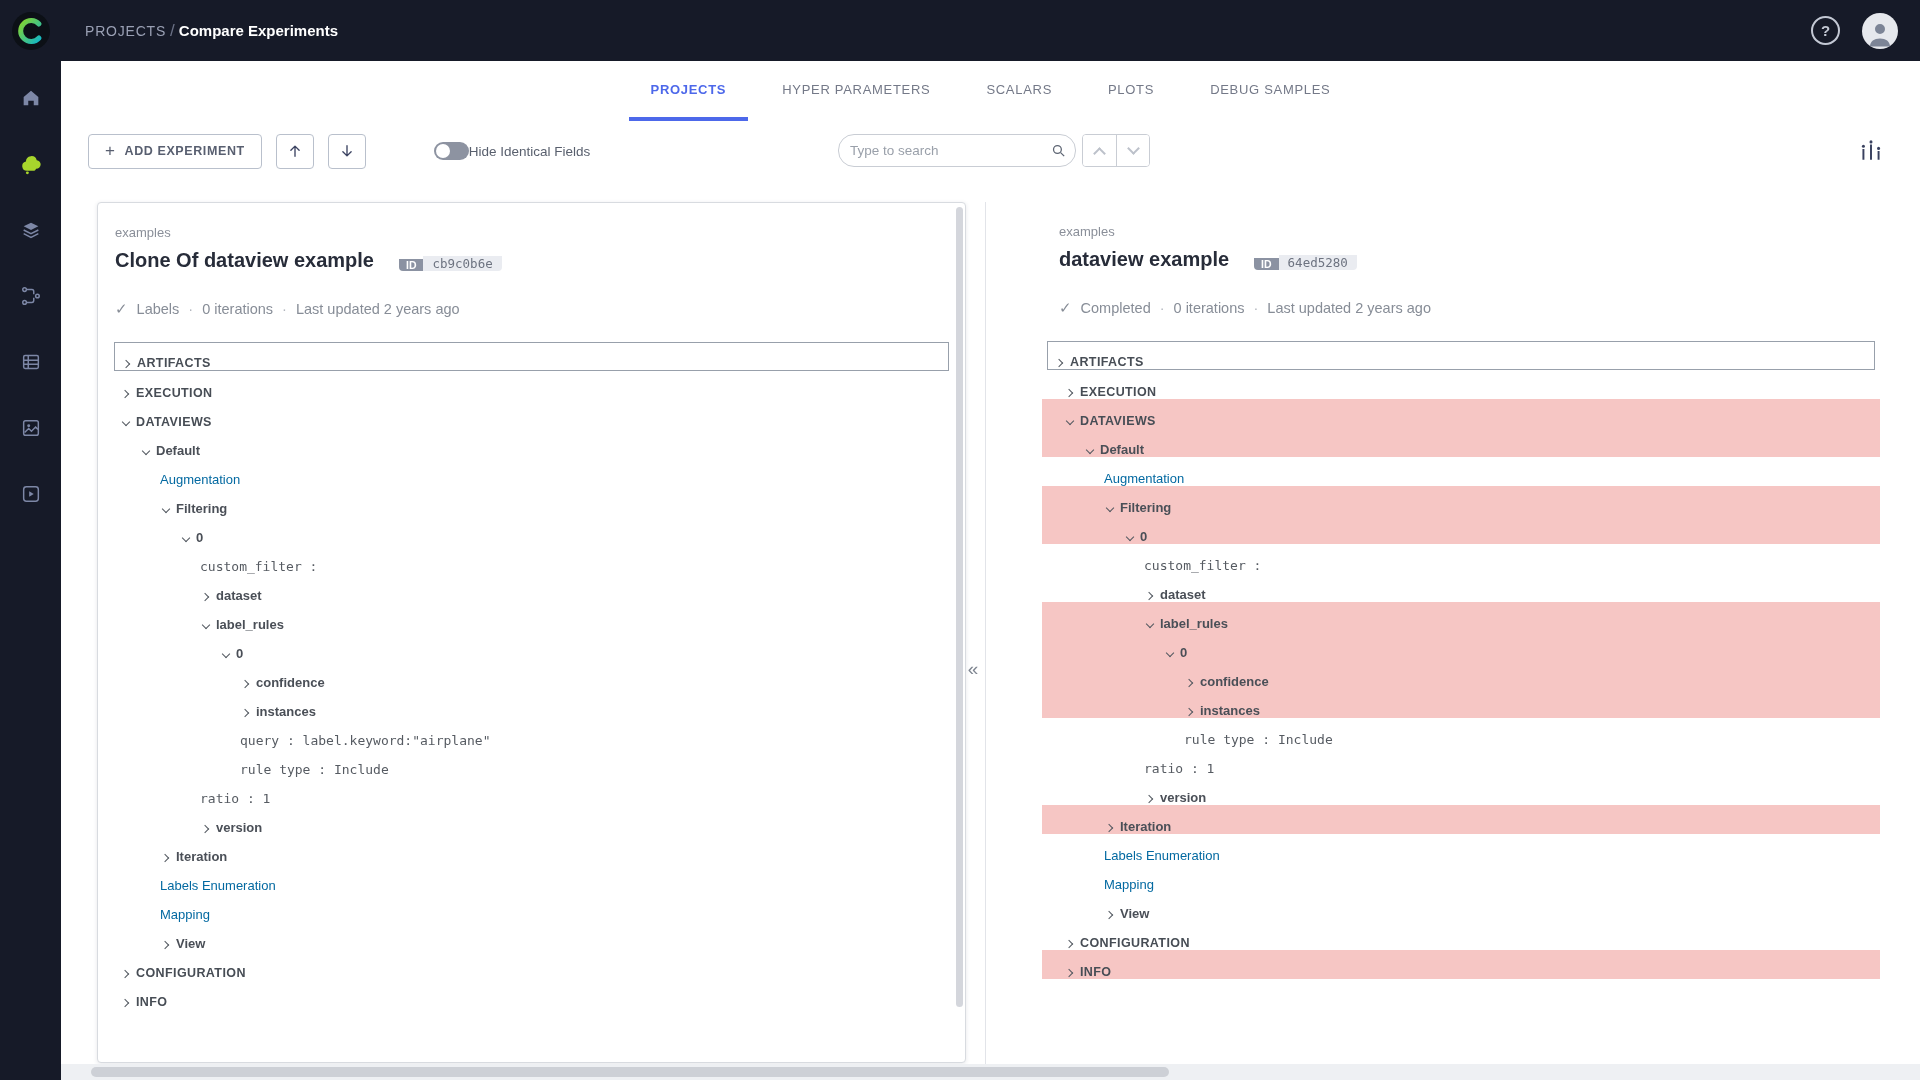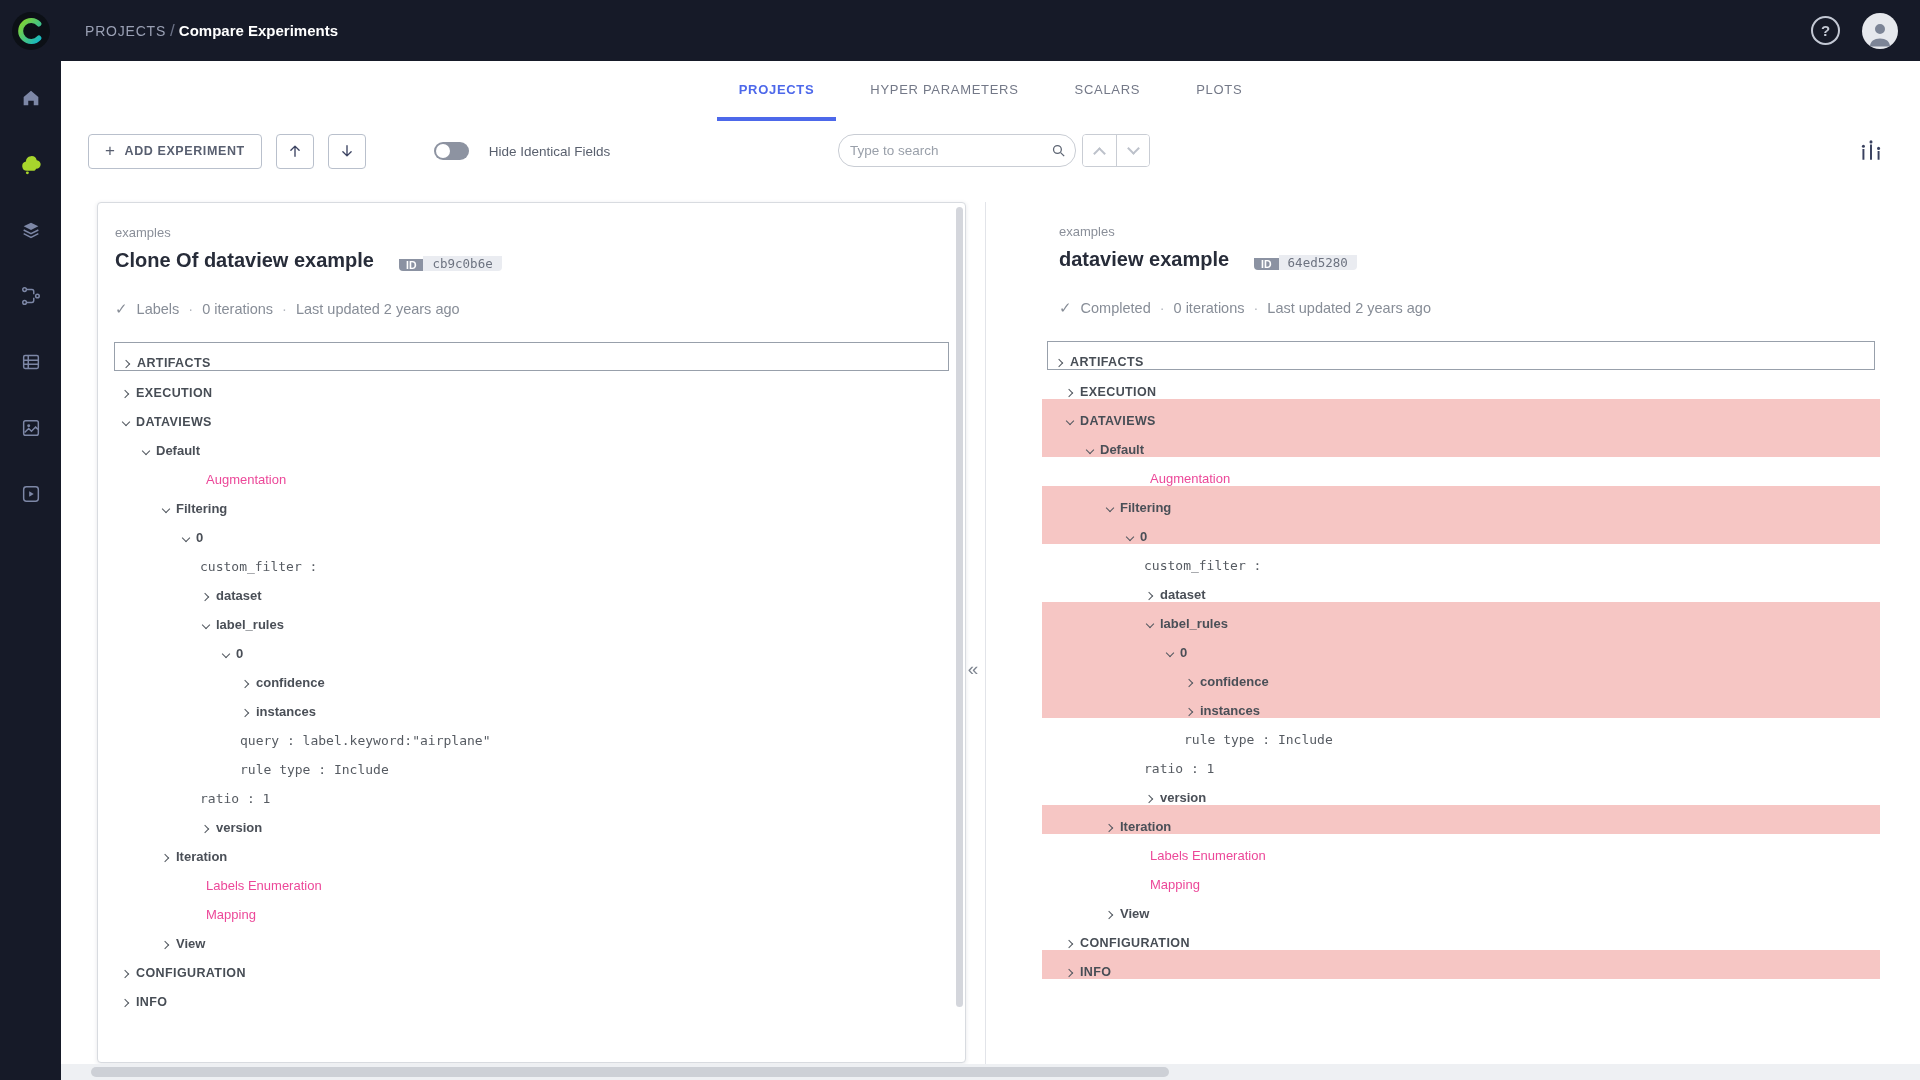--- a/index.html
+++ b/index.html
@@ -36,21 +36,21 @@
   .tab.active { color:#4d68ea; font-weight:700; border-bottom-color:#4d68ea; }
 
   
   .toolbar { position:relative; height:44px; margin-top:8px; display:flex; align-items:center; padding-left:27px; }
   .btn-outline { height:35px; border:1px solid #b9c0cc; border-radius:4px; background:#fff;
     display:flex; align-items:center; gap:9px; padding:0 16px; color:#585f70; font-size:12.5px;
     font-weight:700; letter-spacing:.6px; cursor:pointer; }
   .btn-outline .plus { font-size:17px; font-weight:400; color:#585f70; }
   .icon-btn { width:38px; height:35px; border:1px solid #b9c0cc; border-radius:4px; background:#fff;
     display:flex; align-items:center; justify-content:center; margin-left:14px; cursor:pointer; }
-  .toggle-wrap { display:flex; align-items:center; gap:20px; margin-left:20px;padding-left:48px; }
+  .toggle-wrap { display:flex; align-items:center; gap:0; margin-left:20px;padding-left:48px; }
   .toggle { width:35px; height:18px; border-radius:9px; background:#8d93a1; position:relative; cursor:pointer; }
   .toggle .knob { position:absolute; left:2px; top:2px; width:14px; height:14px; border-radius:50%; background:#fff; }
   .toggle-label { font-size:13.5px; color:#585f6d; }
   .search-cluster { position:absolute; left:777px; top:5px; display:flex; align-items:center; gap:6px; }
   .search-box { position:relative; width:238px; }
   .search-box input { width:238px; height:33px; border:1px solid #c9cdd4; border-radius:16px;
     padding:0 34px 0 11px; font-size:13.5px; color:#3c424e; font-family:"Liberation Sans", sans-serif; outline:none; }
   .search-box input::placeholder { color:#9aa0aa; }
   .search-box .mag { position:absolute; right:9px; top:8px; cursor:pointer; }
   .updown-group { display:flex; border:1px solid #c9cdd4; border-radius:4px; overflow:hidden; height:33px; }
@@ -89,21 +89,21 @@
   .tree-row.diff { background:#f6c6c4; }
   .panel-card .tree-row.boxed { margin:0 16px; border:1px solid #98a0ab; }
   .panel-plain .tree-row.boxed { margin:0 5px; border:1px solid #98a0ab; }
   .caret { display:inline-block; width:12px; height:12px; position:relative; margin-right:4px; flex:0 0 12px; cursor:pointer; }
   .caret::before { content:""; position:absolute; width:5px; height:5px;
     border-right:1.8px solid #51575f; border-bottom:1.8px solid #51575f; }
   .caret.right::before { top:3px; left:2px; transform:rotate(-45deg); }
   .caret.down::before { top:2px; left:3px; transform:rotate(45deg); }
   .type-section .row-label { font-size:12.5px; font-weight:700; letter-spacing:.4px; color:#474d55; }
   .type-node .row-label { font-weight:700; color:#4a4f57; }
-  .type-plain .row-label { color:#ec4899;margin-left:46px; }
+  .type-plain .row-label { color:#0369a1; }
   .type-mono .row-label { font-family:"DejaVu Sans Mono", monospace; font-size:13px; color:#565b62; }
 
   
   .hscroll { position:absolute; left:61px; right:0; bottom:0; height:16px; background:#eef0f3; }
   .hscroll .hthumb { position:absolute; left:30px; top:3px; height:10px; width:58%; background:#cdd0d6; border-radius:5px; }
 </style>
 </head>
 <body>
 
 <header class="topbar">
@@ -181,20 +181,21 @@
   </div>
 </nav>
 
 <main class="main">
 
   <div class="tabs">
     <div class="tab active">PROJECTS</div>
     <div class="tab">HYPER PARAMETERS</div>
     <div class="tab">SCALARS</div>
     <div class="tab">PLOTS</div>
+    <div class="tab">DEBUG SAMPLES</div>
   </div>
 
   <div class="toolbar">
     <button class="btn-outline">
       <span class="plus">+</span>
       <span>ADD EXPERIMENT</span>
     </button>
     <div class="icon-btn">
       <svg width="18" height="18" viewBox="0 0 24 24" fill="none" stroke="#3c4462" stroke-width="1.8" stroke-linecap="round" stroke-linejoin="round">
         <path d="M12 19V6M6.5 11 12 5.5 17.5 11"></path>

